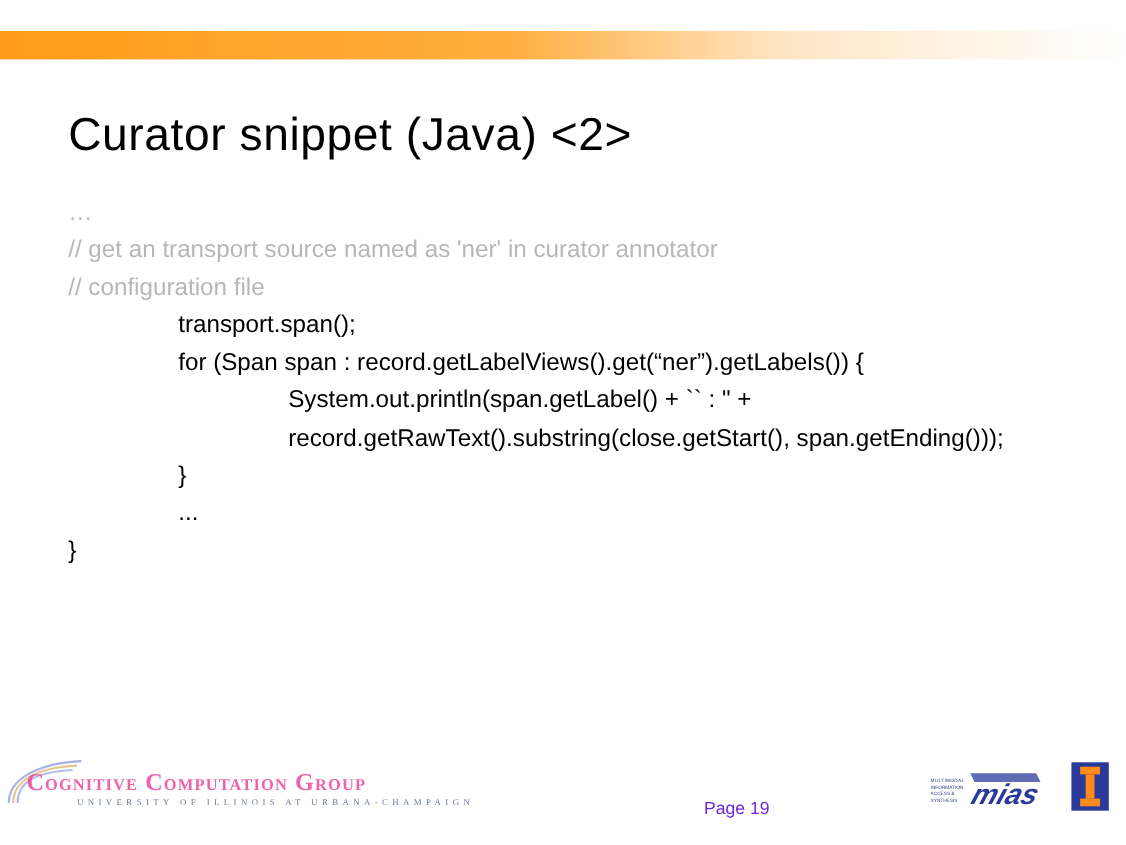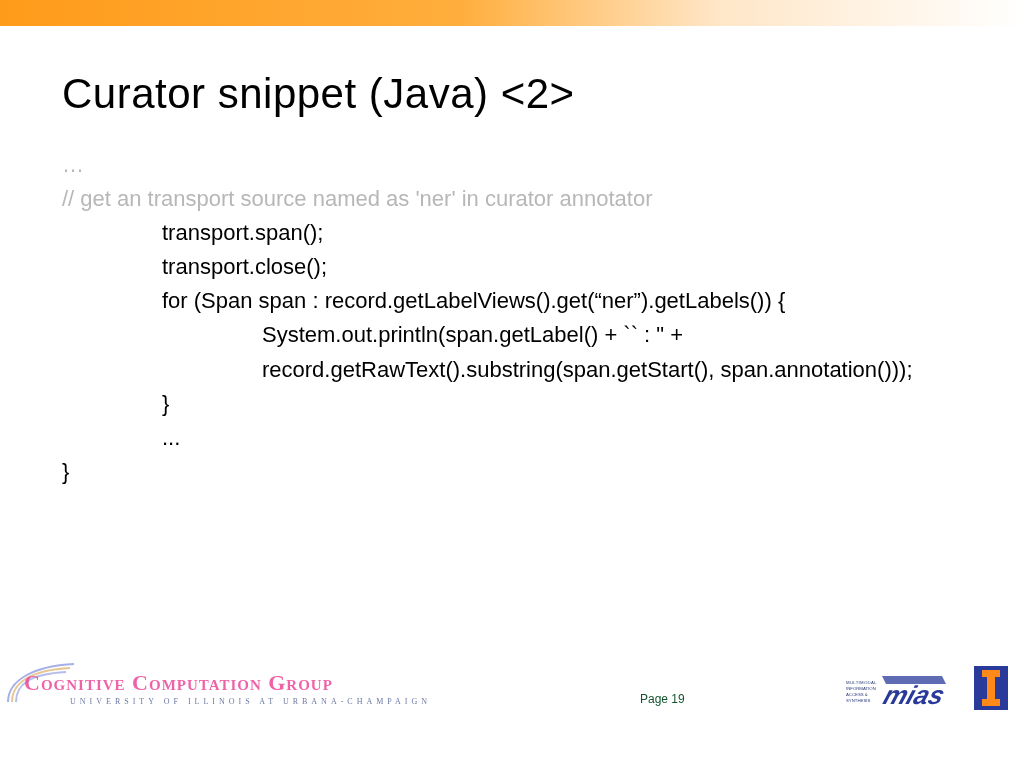--- a/index.html
+++ b/index.html
@@ -1,17 +1,17 @@
 <!DOCTYPE html>
 <html><head>
 <meta charset="utf-8">
 <style>
   * { box-sizing: border-box; margin: 0; padding: 0; }
   html, body { width: 1024px; height: 768px; background: #fff; font-family: Arial, Helvetica, sans-serif; }
-  .slide { position: relative; width: 1024px; height: 720px; overflow: hidden; }
+  .slide { position: relative; width: 1024px; height: 720px; overflow: hidden; margin-top: 28px; }
   .top-bar {
     height: 26px;
     width: 100%;
     background: linear-gradient(to right, #ff9b1a 0%, #ffae3d 45%, #ffe6c7 70%, #ffffff 100%);
   }
   .title {
     font-size: 42px;
     font-weight: 400;
     color: #000;
     margin: 44px 0 30px 62px;
@@ -62,23 +62,23 @@
     font-size: 8px;
     color: #2a3a7a;
     position: absolute;
     left: 66px;
     bottom: 8px;
     opacity: 0.7;
   }
   .page-num {
     position: absolute;
     left: 640px;
-    bottom: 14px;
-    font-size: 12px;
-    color: #14532d;
+    bottom: 3px;
+    font-size: 16px;
+    color: #6d28d9;
   }
   .mias-logo {
     position: absolute;
     right: 78px;
     bottom: 6px;
   }
   .illinois-logo {
     position: absolute;
     right: 14px;
     bottom: 4px;
@@ -88,24 +88,24 @@
 <body>
 
 <div class="slide">
   <div class="top-bar"></div>
 
   <h1 class="title">Curator snippet (Java) &lt;2&gt;</h1>
 
   <div class="code-area">
     <div class="dim">…</div>
     <div class="dim">// get an transport source named as 'ner' in curator annotator</div>
+    <div class="dim">// configuration file</div>
     <div class="ind1">transport.span();</div>
-    <div class="ind1">transport.close();</div>
     <div class="ind1">for (Span span : record.getLabelViews().get(“ner”).getLabels()) {</div>
-    <div class="ind2">System.out.println(span.getLabel() + `` : " + record.getRawText().substring(span.getStart(), span.annotation()));</div>
+    <div class="ind2">System.out.println(span.getLabel() + `` : " + record.getRawText().substring(close.getStart(), span.getEnding()));</div>
     <div class="ind1">}</div>
     <div class="ind1">...</div>
     <div>}</div>
   </div>
 
   <div class="footer">
     <div class="ccg-logo">
       <svg class="ccg-swoosh" viewBox="0 0 80 44">
         <path d="M70 2 C 30 4, 4 18, 4 40" stroke="#6a7bd6" stroke-width="2" fill="none" opacity="0.6"></path>
         <path d="M66 6 C 28 8, 8 20, 8 40" stroke="#d6a24a" stroke-width="2" fill="none" opacity="0.6"></path>

